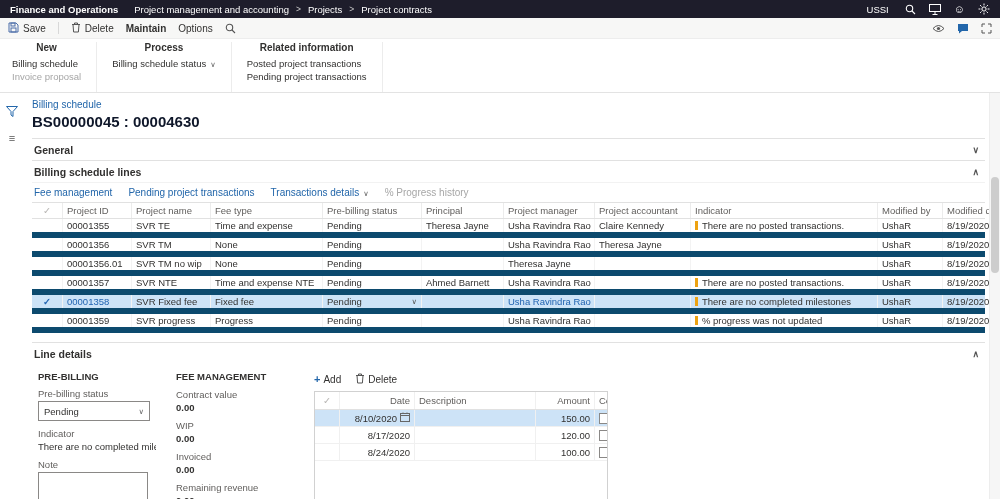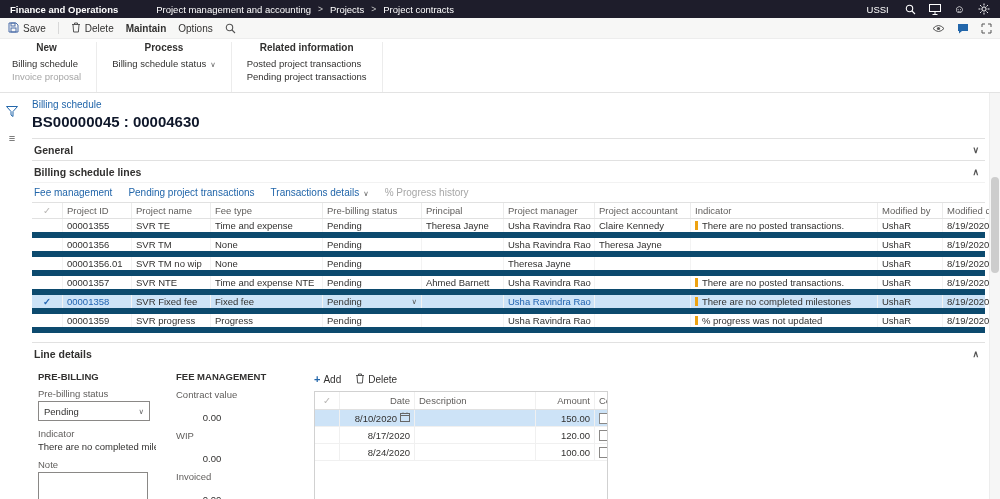--- a/index.html
+++ b/index.html
@@ -1,21 +1,21 @@
 <!DOCTYPE html>
 <html style="--topbar-bg: #1e1d2b; --accent-blue: #2266aa; --selected-row-bg: #cde3f7; --warning-flag: #eda211;"><head>
 <meta charset="utf-8">
 <style>
   html,body{margin:0;padding:0;}
   body{width:1000px;height:499px;overflow:hidden;background:#fff;color:#323130;
        font-family:"Liberation Sans",sans-serif;}
   
   .topbar{height:18px;background:var(--topbar-bg,#1e1d2b);color:#fff;display:flex;align-items:center;
           padding:0 10px;font-size:9.5px;}
-  .app-name{font-weight:bold;margin-right:38px;white-space:nowrap;}
+  .app-name{font-weight:bold;margin-right:16px;white-space:nowrap;}
   .bc{display:flex;align-items:center;white-space:nowrap;}
   .bc-item{cursor:pointer;}
   .bc-chev{margin:0 7px;color:#cfcfcf;font-size:8.5px;}
   .tb-right{margin-left:auto;display:flex;align-items:center;gap:13px;}
   .company{margin-right:3px;cursor:pointer;}
   .tb-ic{display:inline-flex;align-items:center;cursor:pointer;line-height:1;}
   .smiley{font-size:11px;}
   
   .cmdbar{height:20px;background:#f7f7f6;display:flex;align-items:center;font-size:10px;
           padding:0 8px;border-bottom:1px solid #ededed;}
@@ -68,21 +68,21 @@
   .gt{font-size:9.5px;font-weight:bold;margin-bottom:6px;}
   .flabel{color:#605e5c;margin:7px 0 2px;}
   .col.pb{width:118px;}
   .select{border:1px solid #8a8886;height:18px;display:flex;align-items:center;
           justify-content:space-between;padding:0 5px;width:100px;background:#fff;cursor:pointer;}
   .fvalue{color:#323130;white-space:nowrap;overflow:hidden;}
   .note{width:104px;height:52px;border:1px solid #8a8886;resize:none;
         font-family:"Liberation Sans",sans-serif;font-size:9.5px;}
   .col.fm{width:118px;}
   .ffield{margin-bottom:7px;}
-  .fnum{text-align:center;width:72px;margin-top:12px;}
+  .fnum{text-align:left;width:72px;margin-top:2px;font-weight:bold;}
   .ms-toolbar{display:flex;gap:14px;align-items:center;margin:2px 0 5px;font-size:10px;}
   .ms-btn{display:inline-flex;align-items:center;gap:3px;cursor:pointer;color:#323130;}
   .plus{color:var(--accent-blue,#2266aa);font-weight:bold;font-size:11px;line-height:1;}
   .ms-grid{width:292px;height:128px;border:1px solid #d1d1d1;overflow:hidden;background:#fff;}
   .ms-head{display:flex;height:17px;color:#605e5c;border-bottom:1px solid #e1e1e1;}
   .ms-row{display:flex;height:16px;border-bottom:1px solid #f0f0f0;cursor:pointer;}
   .ms-row.sel{background:var(--selected-row-bg,#cde3f7);}
   .mc{padding:0 4px;white-space:nowrap;overflow:hidden;display:flex;align-items:center;height:100%;
       border-right:1px solid #f0f0f0;flex:none;}
   .m0{width:16px;justify-content:center;color:#b9b7b5;}

